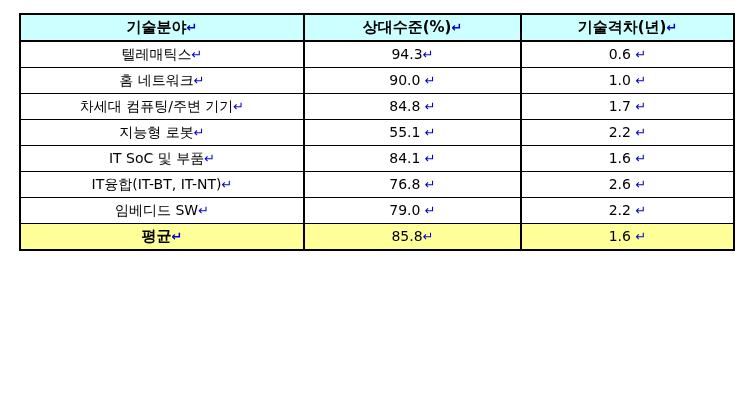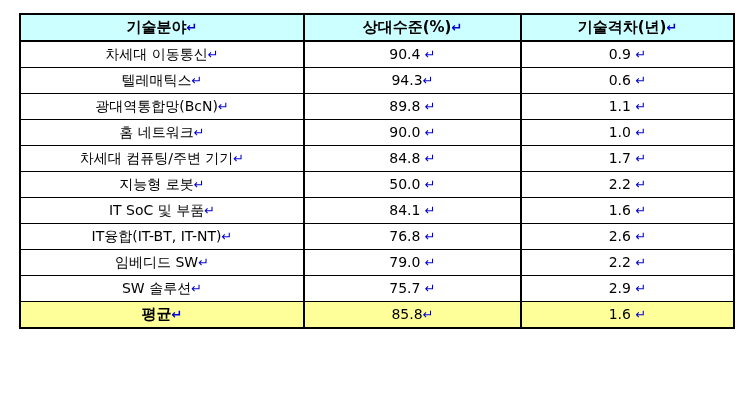--- a/index.html
+++ b/index.html
@@ -69,68 +69,53 @@
   </colgroup>
   <thead>
     <tr>
       <th class="c-field"><span class="txt">기술분야</span><span class="mark">↵</span></th>
       <th class="c-num"><span class="txt">상대수준(%)</span><span class="mark">↵</span></th>
       <th class="c-num"><span class="txt">기술격차(년)</span><span class="mark">↵</span></th>
     </tr>
   </thead>
   <tbody>
     <tr>
-      <td class="c-field"><span class="txt">차세대 이동통신</span><span class="mark">↵</span></td>
-      <td class="c-num"><span class="txt">90.4 </span><span class="mark">↵</span></td>
-      <td class="c-num"><span class="txt">0.9 </span><span class="mark">↵</span></td>
-    </tr>
-    <tr>
       <td class="c-field"><span class="txt">텔레매틱스</span><span class="mark">↵</span></td>
       <td class="c-num"><span class="txt">94.3</span><span class="mark">↵</span></td>
       <td class="c-num"><span class="txt">0.6 </span><span class="mark">↵</span></td>
-    </tr>
-    <tr>
-      <td class="c-field"><span class="txt">광대역통합망(BcN)</span><span class="mark">↵</span></td>
-      <td class="c-num"><span class="txt">89.8 </span><span class="mark">↵</span></td>
-      <td class="c-num"><span class="txt">1.1 </span><span class="mark">↵</span></td>
     </tr>
     <tr>
       <td class="c-field"><span class="txt">홈 네트워크</span><span class="mark">↵</span></td>
       <td class="c-num"><span class="txt">90.0 </span><span class="mark">↵</span></td>
       <td class="c-num"><span class="txt">1.0 </span><span class="mark">↵</span></td>
     </tr>
     <tr>
       <td class="c-field"><span class="txt">차세대 컴퓨팅/주변 기기</span><span class="mark">↵</span></td>
       <td class="c-num"><span class="txt">84.8 </span><span class="mark">↵</span></td>
       <td class="c-num"><span class="txt">1.7 </span><span class="mark">↵</span></td>
     </tr>
     <tr>
       <td class="c-field"><span class="txt">지능형 로봇</span><span class="mark">↵</span></td>
-      <td class="c-num"><span class="txt">50.0 </span><span class="mark">↵</span></td>
+      <td class="c-num"><span class="txt">55.1 </span><span class="mark">↵</span></td>
       <td class="c-num"><span class="txt">2.2 </span><span class="mark">↵</span></td>
     </tr>
     <tr>
       <td class="c-field"><span class="txt">IT SoC 및 부품</span><span class="mark">↵</span></td>
       <td class="c-num"><span class="txt">84.1 </span><span class="mark">↵</span></td>
       <td class="c-num"><span class="txt">1.6 </span><span class="mark">↵</span></td>
     </tr>
     <tr>
       <td class="c-field"><span class="txt">IT융합(IT-BT, IT-NT)</span><span class="mark">↵</span></td>
       <td class="c-num"><span class="txt">76.8 </span><span class="mark">↵</span></td>
       <td class="c-num"><span class="txt">2.6 </span><span class="mark">↵</span></td>
     </tr>
     <tr>
       <td class="c-field"><span class="txt">임베디드 SW</span><span class="mark">↵</span></td>
       <td class="c-num"><span class="txt">79.0 </span><span class="mark">↵</span></td>
       <td class="c-num"><span class="txt">2.2 </span><span class="mark">↵</span></td>
     </tr>
-    <tr>
-      <td class="c-field"><span class="txt">SW 솔루션</span><span class="mark">↵</span></td>
-      <td class="c-num"><span class="txt">75.7 </span><span class="mark">↵</span></td>
-      <td class="c-num"><span class="txt">2.9 </span><span class="mark">↵</span></td>
-    </tr>
     <tr class="footer-row">
       <td class="c-field"><span class="txt">평균</span><span class="mark">↵</span></td>
       <td class="c-num"><span class="txt">85.8</span><span class="mark">↵</span></td>
       <td class="c-num"><span class="txt">1.6 </span><span class="mark">↵</span></td>
     </tr>
   </tbody>
 </table>
 
 </body></html>

